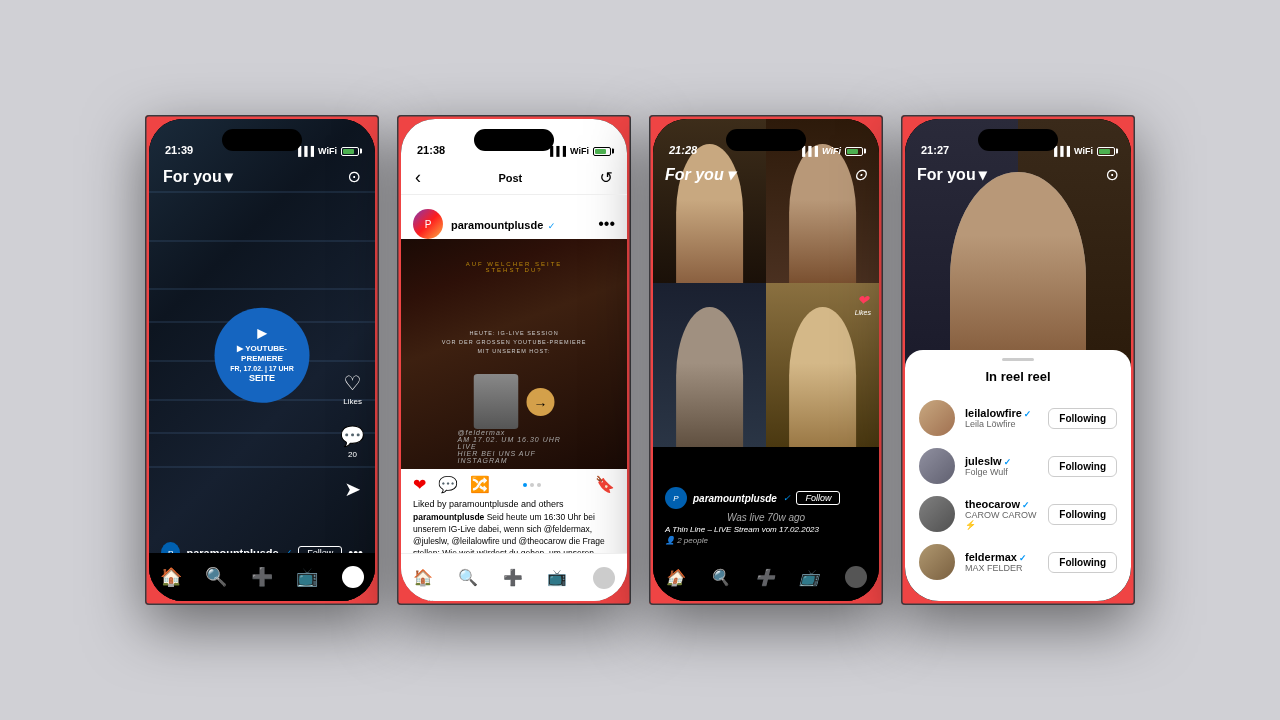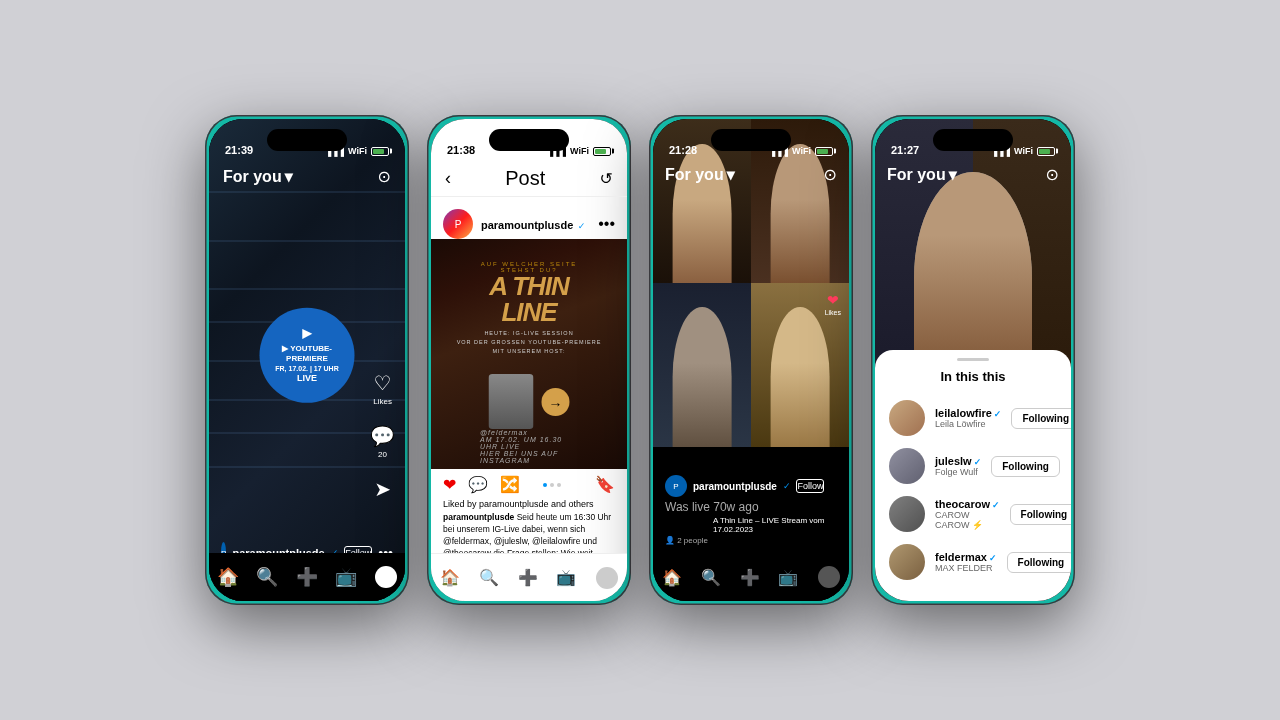--- a/index.html
+++ b/index.html
@@ -14,24 +14,24 @@
       overflow: hidden;
     }
     .phones-container {
       display: flex;
       gap: 18px;
       align-items: center;
       padding: 30px 20px;
     }
     
     .phone {
-      width: 204px;
+      width: 234px;
       height: 490px;
-      background: #14b8a6;
-      border-radius: 32px;
+      background: #ef4444;
+      border-radius: 4px;
       position: relative;
       box-shadow: 0 20px 60px rgba(0,0,0,0.5), inset 0 0 0 1.5px #3a3a3e;
       overflow: hidden;
       flex-shrink: 0;
     }
     .phone-inner {
       position: absolute;
       top: 4px; left: 4px; right: 4px; bottom: 4px;
       border-radius: 34px;
       overflow: hidden;
@@ -181,21 +181,21 @@
       width: 22px; height: 22px;
       border-radius: 50%;
       background: #0060b0;
       display: flex; align-items: center; justify-content: center;
       font-size: 8px; color: #fff;
     }
     .username-text { font-size: 11px; font-weight: 600; }
     .follow-btn-small {
       font-size: 9px;
       border: 1px solid #fff;
-      padding: 1px 0;
+      padding: 1px 8px;
       border-radius: 3px;
       color: #fff;
     }
     .caption-text { font-size: 9px; color: #fff; opacity: 0.9; }
     .meta-row {
       display: flex;
       gap: 10px;
       margin-top: 4px;
     }
     .meta-item { font-size: 8px; color: #ccc; }
@@ -225,21 +225,21 @@
       top: 42px;
       left: 0; right: 0;
       padding: 6px 14px;
       display: flex;
       align-items: center;
       justify-content: space-between;
       z-index: 10;
       border-bottom: 0.5px solid #eee;
     }
     .back-arrow { font-size: 18px; color: #000; }
-    .post-title { font-size: 20px; font-weight: 400; }
+    .post-title { font-size: 11px; font-weight: 700; }
     .refresh-icon { font-size: 16px; color: #000; }
     .ig-user-row {
       position: absolute;
       top: 82px;
       left: 0; right: 0;
       padding: 8px 12px;
       display: flex;
       align-items: center;
       gap: 8px;
       z-index: 10;
@@ -367,20 +367,21 @@
       justify-content: space-around;
       z-index: 20;
     }
 
     
     .phone3-screen {
       background: #000;
       height: 100%;
       position: relative;
       color: #fff;
+      font-style: italic;
     }
     .phone3-grid {
       position: absolute;
       top: 0; left: 0; right: 0;
       height: 68%;
       display: grid;
       grid-template-columns: 1fr 1fr;
       grid-template-rows: 1fr 1fr;
     }
     .grid-cell {
@@ -558,21 +559,21 @@
             <div class="video-line" style="top:65%"></div>
             <div class="video-line" style="top:72%"></div>
           </div>
         </div>
 
         <div class="youtube-badge">
           <span class="yt-icon">▶</span>
           <span>▶ YOUTUBE-</span>
           <span>PREMIERE</span>
           <span style="font-size:7px">FR, 17.02. | 17 UHR</span>
-          <span style="font-size:9px;font-weight:900">LIVE</span>
+          <span style="font-size:9px;font-weight:900">SEITE</span>
         </div>
 
         <div class="phone1-right-actions">
           <div>
             <div class="action-icon">♡</div>
             <div class="action-label">Likes</div>
           </div>
           <div>
             <div class="action-icon">💬</div>
             <div class="action-label">20</div>
@@ -635,21 +636,20 @@
           <div>
             <span class="ig-username">paramountplusde</span>
             <span class="verified-badge">✓</span>
           </div>
           <span class="ig-more">•••</span>
         </div>
 
         <div class="ig-post-image">
           <div class="thin-line-title">
             <div class="thin-line-sub">AUF WELCHER SEITE STEHST DU?</div>
-            <div class="thin-line-main">A THIN<br>LINE</div>
           </div>
           <div class="ig-session-text">
             HEUTE: IG-LIVE SESSION<br>
             VOR DER GROSSEN YOUTUBE-PREMIERE<br>
             MIT UNSEREM HOST:
           </div>
           <div class="ig-host-box">
             <div class="host-avatar">
               <div class="host-avatar-inner"></div>
             </div>
@@ -736,22 +736,22 @@
           <span>⊙</span>
         </div>
 
         <div class="phone3-bottom">
           <div class="live-user-row">
             <div class="avatar-small">P</div>
             <span style="font-size:10px;font-weight:600;">paramountplusde</span>
             <span class="verified-badge">✓</span>
             <span class="follow-btn-small">Follow</span>
           </div>
-          <div style="font-size:12px;color:#aaa;">Was live 70w ago</div>
-          <div style="font-size:8px;color:#fff;margin-top:2px;margin-left:48px;">A Thin Line – LIVE Stream vom 17.02.2023</div>
+          <div style="font-size:10px;color:#aaa;text-align:center;">Was live 70w ago</div>
+          <div style="font-size:8px;color:#fff;margin-top:2px;">A Thin Line – LIVE Stream vom 17.02.2023</div>
           <div style="font-size:8px;color:#aaa;margin-top:2px;">👤 2 people</div>
         </div>
 
         <div class="phone3-nav">
           <span style="font-size:16px;color:#fff">🏠</span>
           <span style="font-size:16px;color:#888">🔍</span>
           <span style="font-size:16px;color:#888">➕</span>
           <span style="font-size:16px;color:#888">📺</span>
           <span style="width:22px;height:22px;border-radius:50%;background:#555;display:inline-block;"></span>
         </div>
@@ -787,21 +787,21 @@
           <div class="p4-cell1">
             <div style="width:60%;height:80%;margin:0 auto;position:absolute;bottom:0;left:20%;background:linear-gradient(180deg,#888 30%,#555 100%);border-radius:50% 50% 0 0;"></div>
           </div>
           <div class="p4-cell2">
             <div style="width:60%;height:80%;margin:0 auto;position:absolute;bottom:0;left:20%;background:linear-gradient(180deg,#b89878 30%,#7a5030 100%);border-radius:50% 50% 0 0;"></div>
           </div>
         </div>
 
         <div class="bottom-sheet">
           <div class="sheet-handle"></div>
-          <div class="sheet-title">In this this</div>
+          <div class="sheet-title">In reel reel</div>
 
           <div class="reel-person-row">
             <div class="reel-avatar reel-avatar-1"></div>
             <div class="reel-person-info">
               <div class="reel-handle">leilalowfire<span class="verified-blue">✓</span></div>
               <div class="reel-name">Leila Löwfire</div>
             </div>
             <button class="following-btn">Following</button>
           </div>
           <div class="reel-person-row">

